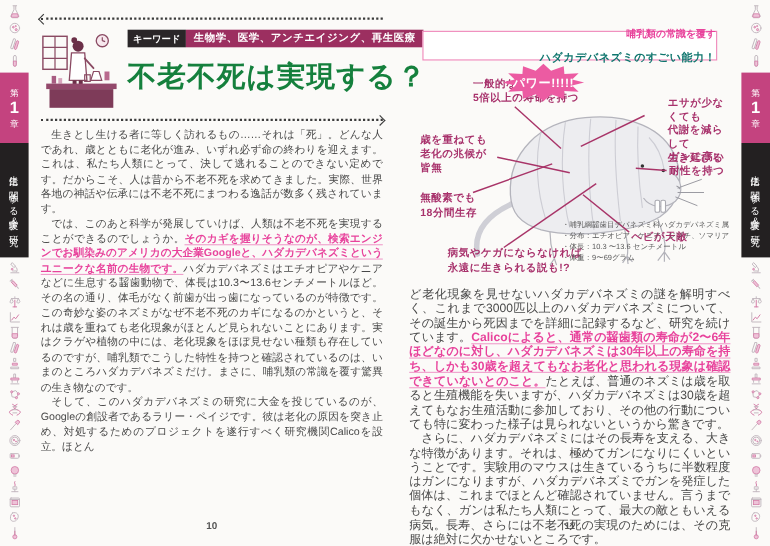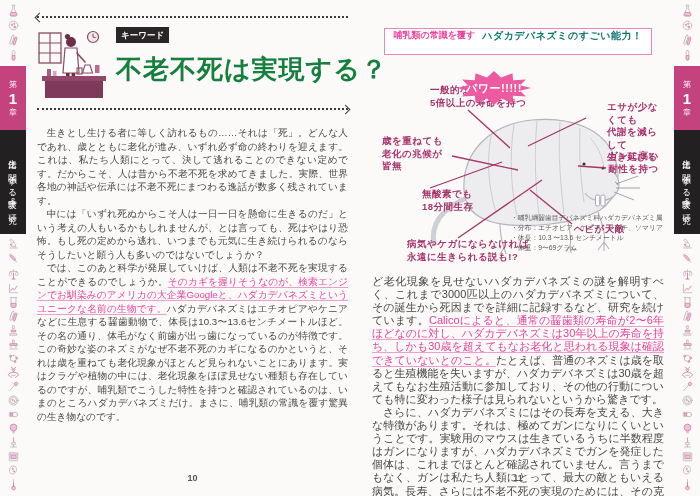--- a/index.html
+++ b/index.html
@@ -38,40 +38,40 @@
   .arrow{position:absolute;width:6px;height:6px;border-left:1.5px solid #3c3c3c;border-bottom:1.5px solid #3c3c3c;top:-4.5px;}
   .arrow.l{left:-1px;transform:rotate(45deg);}
   .arrow.r{right:-1px;transform:rotate(225deg);}
   .lp-header{display:flex;margin-top:3px;height:87px;}
   .illo{width:74px;height:84px;flex:none;}
   .lp-head-right{flex:1;padding-left:5px;}
   .kw-row{display:flex;height:16px;line-height:16px;margin-top:6px;font-weight:bold;white-space:nowrap;}
   .kw-tag{background:#2a2628;color:#fff;font-size:8.5px;padding:0 5px;}
   .kw-list{background:#9c2f60;color:#fff;font-size:9.5px;padding:0 7px;letter-spacing:.5px;}
   .lp-title{color:#15803d;font-size:26px;font-weight:bold;letter-spacing:1px;margin-top:9px;white-space:nowrap;}
-  .body-text{margin-top:16px;font-size:9.7px;line-height:13.5px;text-align:justify;color:#484848;}
+  .body-text{margin-top:6px;font-size:9.7px;line-height:13.5px;text-align:justify;color:#484848;}
   .page-right .body-text{margin-top:3px;font-size:11px;line-height:13.1px;}
   .para{margin:0;text-indent:1em;}
   .para.no-indent{text-indent:0;}
-  .hl{color:#e8439c;font-weight:normal;text-decoration:underline;text-decoration-color:#ef9ecb;text-decoration-thickness:1.2px;text-underline-offset:2px;}
+  .hl{color:#e8439c;font-weight:bold;text-decoration:underline;text-decoration-color:#ef9ecb;text-decoration-thickness:1.2px;text-underline-offset:2px;}
   .page-num{position:absolute;bottom:13px;left:0;width:100%;text-align:center;font-size:9px;color:#555;font-weight:bold;}
   
-  .banner{margin:28px 12px 17px;border:1.5px solid #ef86b8;background:#fff;height:25px;
-    display:flex;align-items:flex-start;justify-content:center;gap:7px;white-space:nowrap;}
+  .banner{margin:28px 12px 4px;border:1.5px solid #ef86b8;background:#fff;height:25px;
+    display:flex;align-items:flex-end;justify-content:center;gap:7px;white-space:nowrap;flex-direction:column;}
   .banner-small{color:#e8439c;font-size:9px;font-weight:bold;}
   .banner-large{color:#0f766e;font-size:10px;font-weight:bold;letter-spacing:.5px;}
   .rat-panel{position:relative;height:200px;}
   .rat-svg{position:absolute;left:0;top:0;width:296px;height:200px;}
   .callout{position:absolute;color:#a8326c;font-weight:bold;font-size:9.5px;line-height:12.5px;
     white-space:pre-line;letter-spacing:.5px;z-index:2;}
   .c1{left:58px;top:12px;}
   .c2{left:215px;top:29px;margin-left:20px;}
   .c3{left:10px;top:63px;}
   .c4{left:236px;top:78px;text-align:center;}
-  .c5{left:10px;top:116px;margin-left:40px;}
+  .c5{left:10px;top:116px;}
   .c6{left:202px;top:151px;}
   .c7{left:35px;top:166px;}
   .burst{position:absolute;left:84px;top:-3px;width:76px;height:38px;z-index:3;text-align:right;}
   .burst svg{position:absolute;inset:0;}
   .burst-label{position:absolute;inset:0;display:flex;align-items:center;justify-content:center;
     color:#fff;font-weight:bold;font-size:11px;letter-spacing:.5px;}
   .specs{position:absolute;left:139px;top:141px;font-size:6.8px;line-height:10px;color:#5a5a5a;z-index:2;}
   .specs div{white-space:nowrap;}
 </style>
 </head>
@@ -458,33 +458,34 @@
       <rect x="58" y="44" width="4.5" height="8" fill="#b96a8e"></rect>
       <rect x="10" y="48" width="4" height="7" fill="#a85c82"></rect>
       <rect x="16" y="50" width="3.5" height="5" fill="#d8a5bd"></rect>
       <rect x="40" y="47" width="5" height="6" fill="none" stroke="#8a4a63" stroke-width="1.1"></rect>
       <rect x="5" y="55" width="64" height="5" fill="#93486b"></rect>
       <rect x="8" y="60" width="58" height="17" fill="#7e3b59"></rect>
     </svg>
     <div class="lp-head-right">
       <div class="kw-row">
         <span class="kw-tag">キーワード</span>
+        <span class="kw-list">生物学、医学、アンチエイジング、再生医療</span>
       </div>
       <div class="lp-title">不老不死は実現する？</div>
     </div>
   </div>
 
   <div class="dash dash-bottom">
       <span class="arrow r"></span>
     </div>
 
   <div class="body-text" id="left-body">
       <p class="para"><span>生きとし生ける者に等しく訪れるもの……それは「死」。どんな人であれ、歳とともに老化が進み、いずれ必ず命の終わりを迎えます。これは、私たち人類にとって、決して逃れることのできない定めです。だからこそ、人は昔から不老不死を求めてきました。実際、世界各地の神話や伝承には不老不死にまつわる逸話が数多く残されています。</span></p>
-      <p class="para"><span>中には「いずれ死ぬからこそ人は一日一日を懸命に生きるのだ」という考えの人もいるかもしれませんが、とは言っても、死はやはり恐怖。もし死の定めから逃れ、いつまでも元気に生き続けられるのならそうしたいと願う人も多いのではないでしょうか？</span></p>
       <p class="para"><span>では、このあと科学が発展していけば、人類は不老不死を実現することができるのでしょうか。</span><span class="hl">そのカギを握りそうなのが、検索エンジンでお馴染みのアメリカの大企業Googleと、ハダカデバネズミというユニークな名前の生物です。</span><span>ハダカデバネズミはエチオピアやケニアなどに生息する齧歯動物で、体長は10.3〜13.6センチメートルほど。その名の通り、体毛がなく前歯が出っ歯になっているのが特徴です。この奇妙な姿のネズミがなぜ不老不死のカギになるのかというと、それは歳を重ねても老化現象がほとんど見られないことにあります。実はクラゲや植物の中には、老化現象をほぼ見せない種類も存在しているのですが、哺乳類でこうした特性を持つと確認されているのは、いまのところハダカデバネズミだけ。まさに、哺乳類の常識を覆す驚異の生き物なのです。</span></p>
+      <p class="para"><span>そして、このハダカデバネズミの研究に大金を投じているのが、Googleの創設者であるラリー・ペイジです。彼は老化の原因を突き止め、対処するためのプロジェクトを遂行すべく研究機関Calicoを設立。ほとん</span></p>
     </div>
   <div class="page-num">10</div>
 </div>
 
 <div class="page-right">
   <div class="banner">
     <span class="banner-small">哺乳類の常識を覆す</span>
     <span class="banner-large">ハダカデバネズミのすごい能力！</span>
   </div>
 

